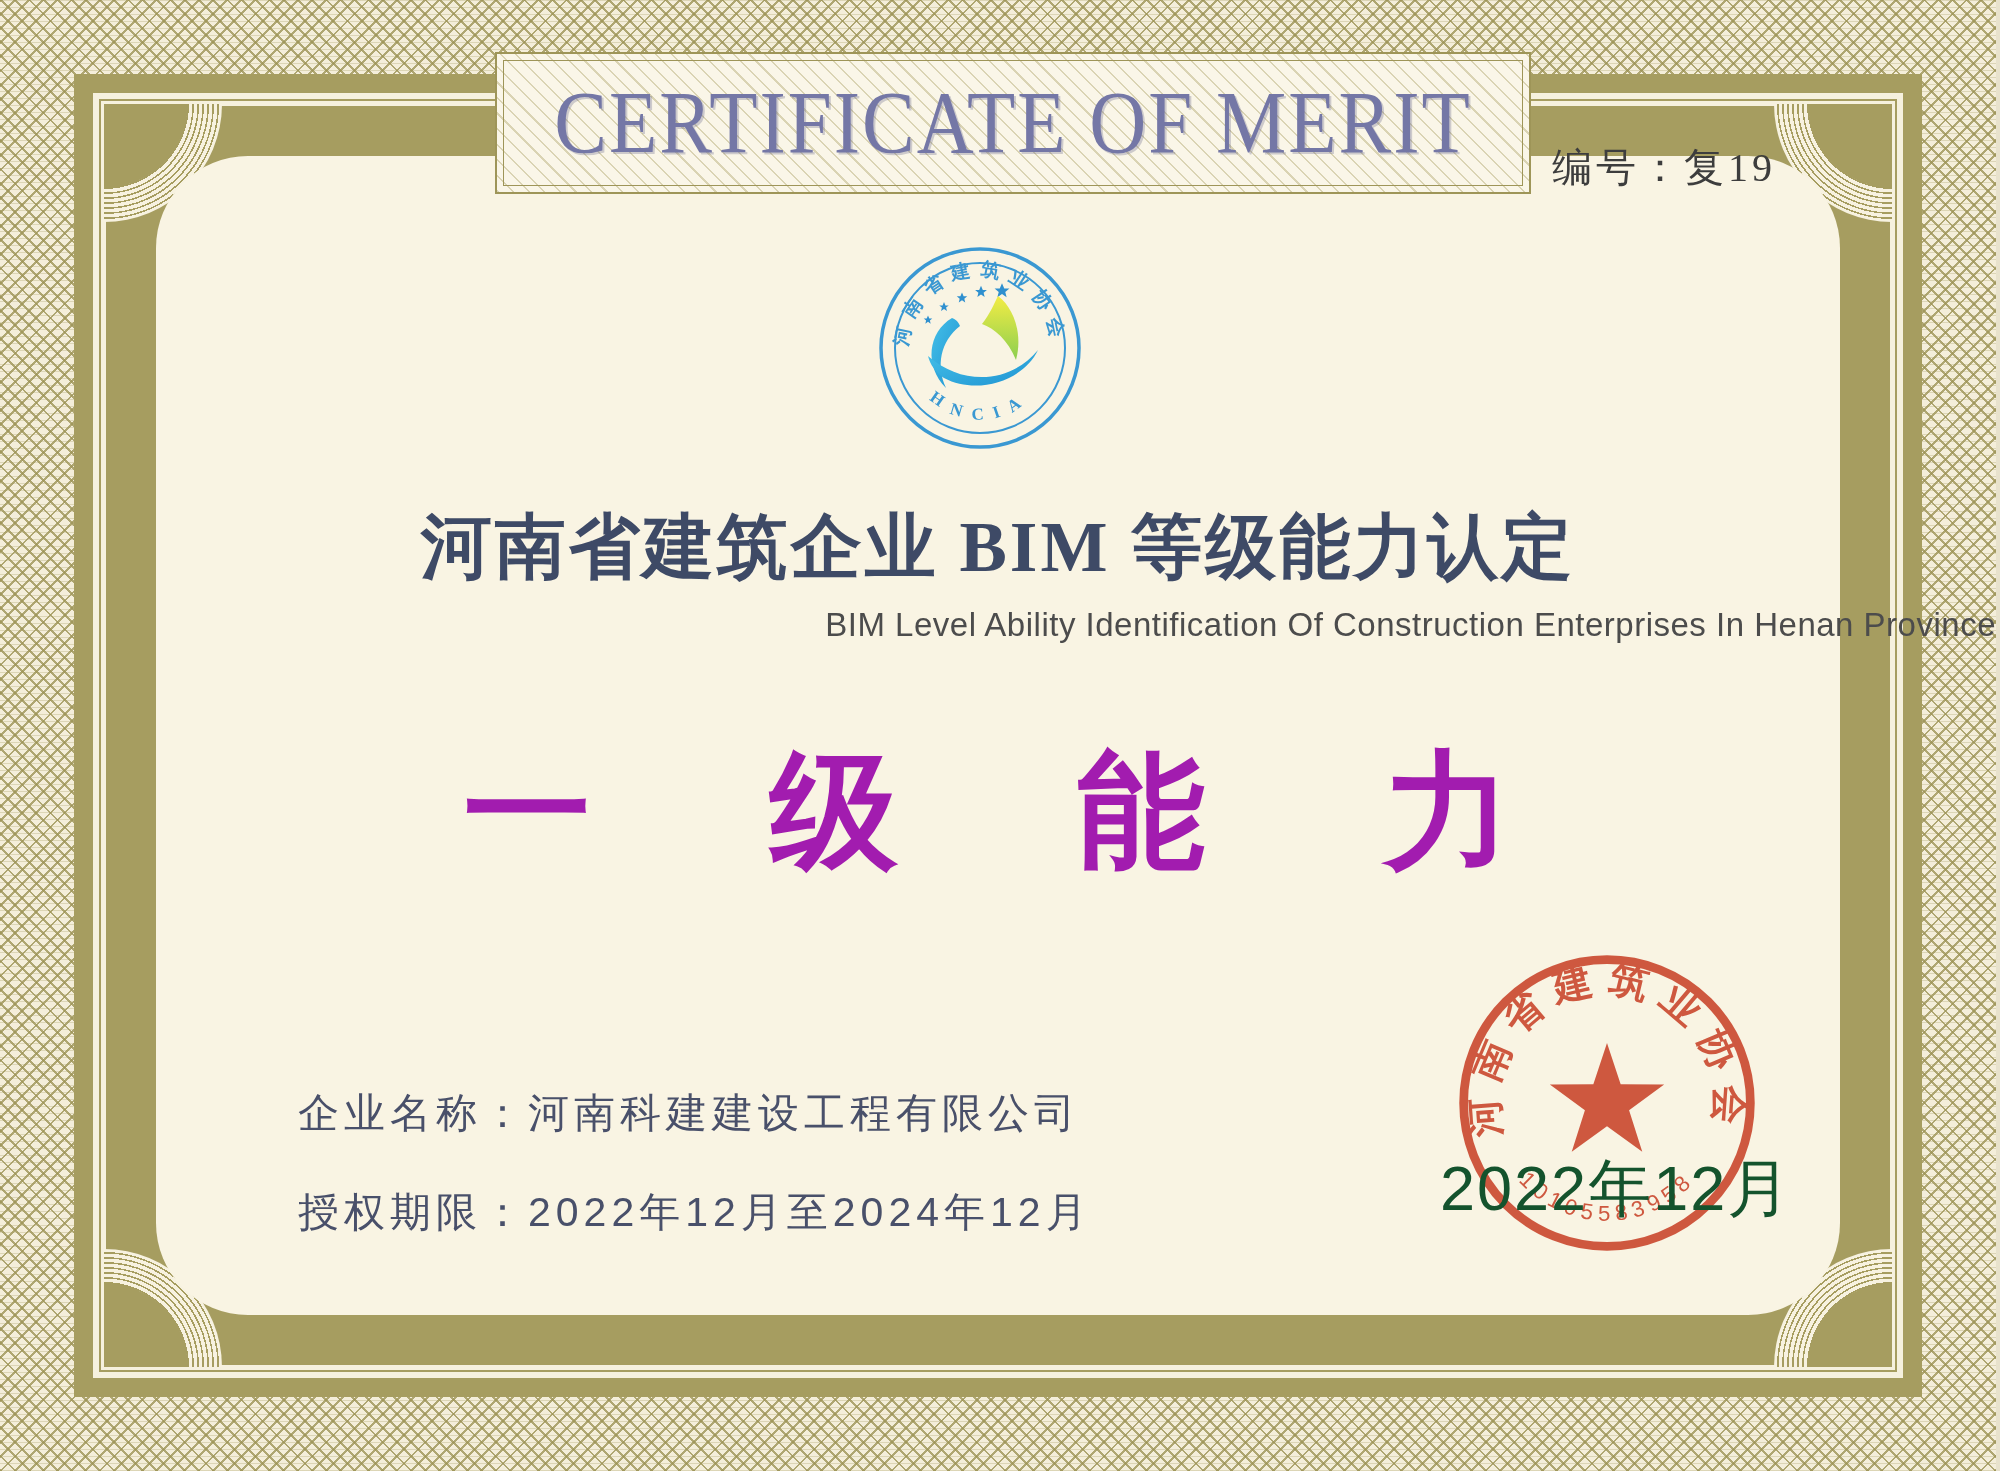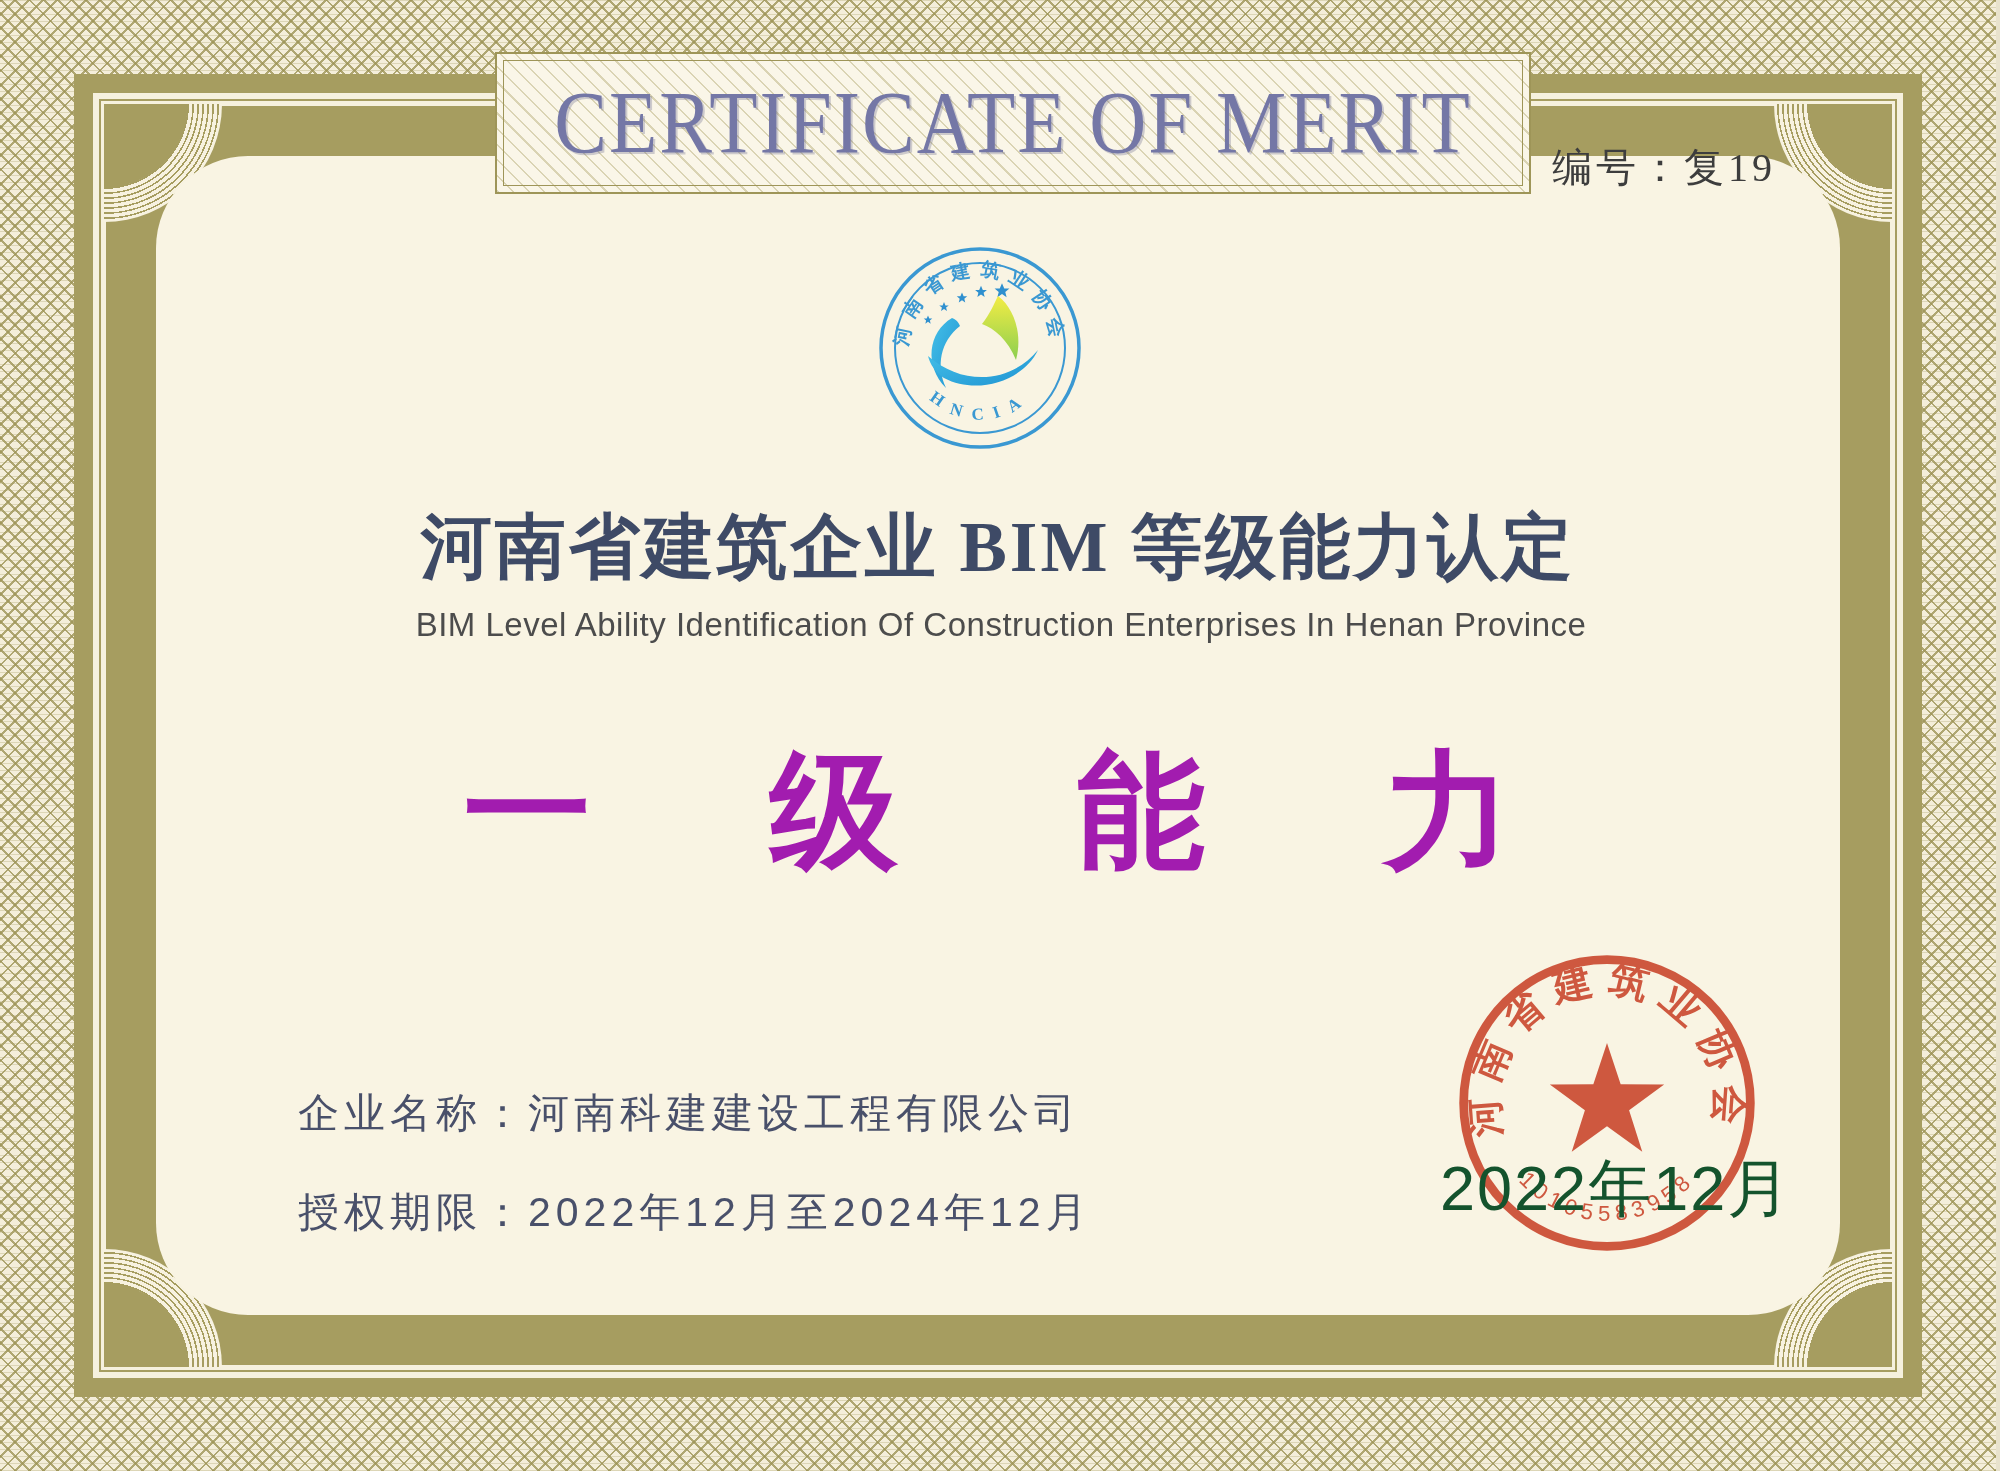--- a/index.html
+++ b/index.html
@@ -54,21 +54,21 @@
   }
   
   .logo{position:absolute;left:878px;top:246px;width:204px;height:204px;}
   
   .title-cn{
     position:absolute;top:500px;left:0;right:0;text-align:center;
     font-family:"Liberation Serif",serif;font-weight:bold;font-size:71px;
     color:#3e4a66;letter-spacing:3px;white-space:nowrap;
   }
   .title-en{
-    position:absolute;top:606px;left:6px;right:0;text-align:center;
+    position:absolute;top:606px;left:6px;right:0;text-align:right;
     font-size:33px;color:#4c4c4c;letter-spacing:.5px;white-space:nowrap;
   }
   .level{
     position:absolute;top:726px;left:0;right:0;text-align:center;
     font-family:Liberation Mono, monospace;font-weight:bold;font-size:128px;
     color:#a21caf;letter-spacing:34px;word-spacing:34px;white-space:nowrap;padding-left:13px;
   }
   
   .fields{position:absolute;left:298px;top:1086px;display:flex;flex-direction:column;gap:44px;}
   .field-row{font-size:41px;color:#49506a;letter-spacing:5px;white-space:nowrap;}

